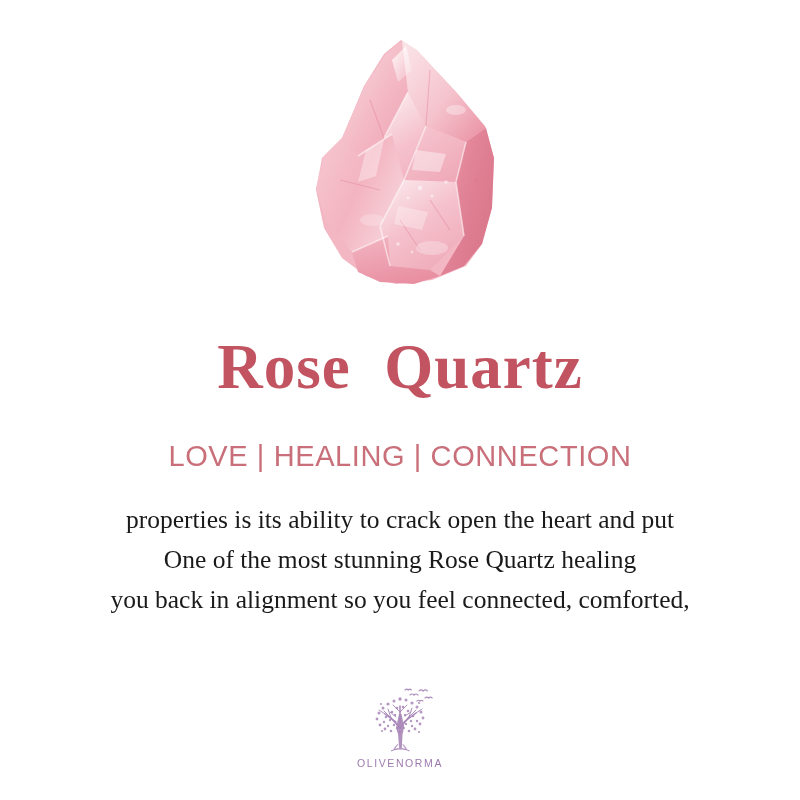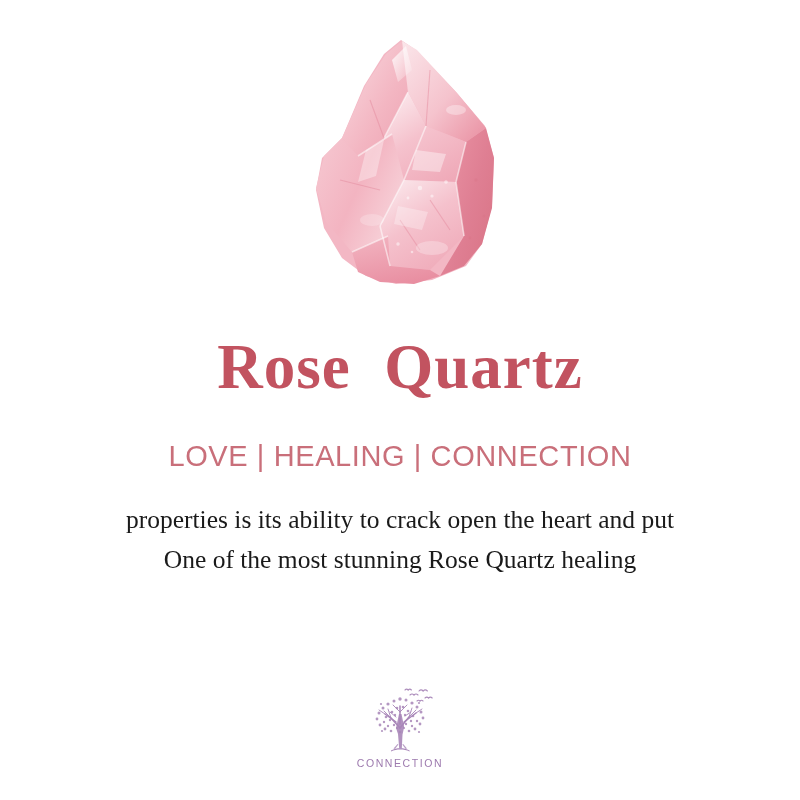--- a/index.html
+++ b/index.html
@@ -214,20 +214,21 @@
     </svg>
   </div>
 
   <div class="title">Rose  Quartz</div>
 
   <div class="subtitle">LOVE | HEALING | CONNECTION</div>
 
   <div class="body-text">
     <span class="body-line">properties is its ability to crack open the heart and put</span>
     <span class="body-line">One of the most stunning Rose Quartz healing</span>
+    <span class="body-line">you back in alignment so you feel connected, comforted,</span>
   </div>
 
   <div class="logo-block">
     <svg class="logo-mark" width="78" height="72" viewBox="0 0 78 72" aria-hidden="true">
       <g fill="#a886b8">
 
         <path d="M38.2,64.5 L37.0,50.0 L35.0,44.0 L38.0,30.0 L40.5,30.0 L43.2,43.0
                  L41.5,50.5 L40.8,64.5 Z" opacity="0.9"></path>
 
         <path d="M30,66.5 C33,64.8 36,64.2 39.3,64.2 C42.6,64.2 45.6,64.8 48.6,66.5
@@ -306,16 +307,16 @@
           <path c="" d="M62.2,7 q2,-2.2 4.2,0"></path>
           <path d="M64,14 q1.8,-1.8 3.6,0"></path>
           <path d="M67.6,14 q1.8,-1.8 3.6,0"></path>
           <path d="M44,6 q1.6,-1.6 3.2,0"></path>
           <path d="M47.2,6 q1.6,-1.6 3.2,0"></path>
           <path d="M56,17 q1.5,-1.5 3,0"></path>
           <path d="M59,17 q1.5,-1.5 3,0"></path>
         </g>
       </g>
     </svg>
-    <div class="logo-word">CONNECTION</div>
+    <div class="logo-word">OLIVENORMA</div>
   </div>
 
 </div>
 
 </body></html>

